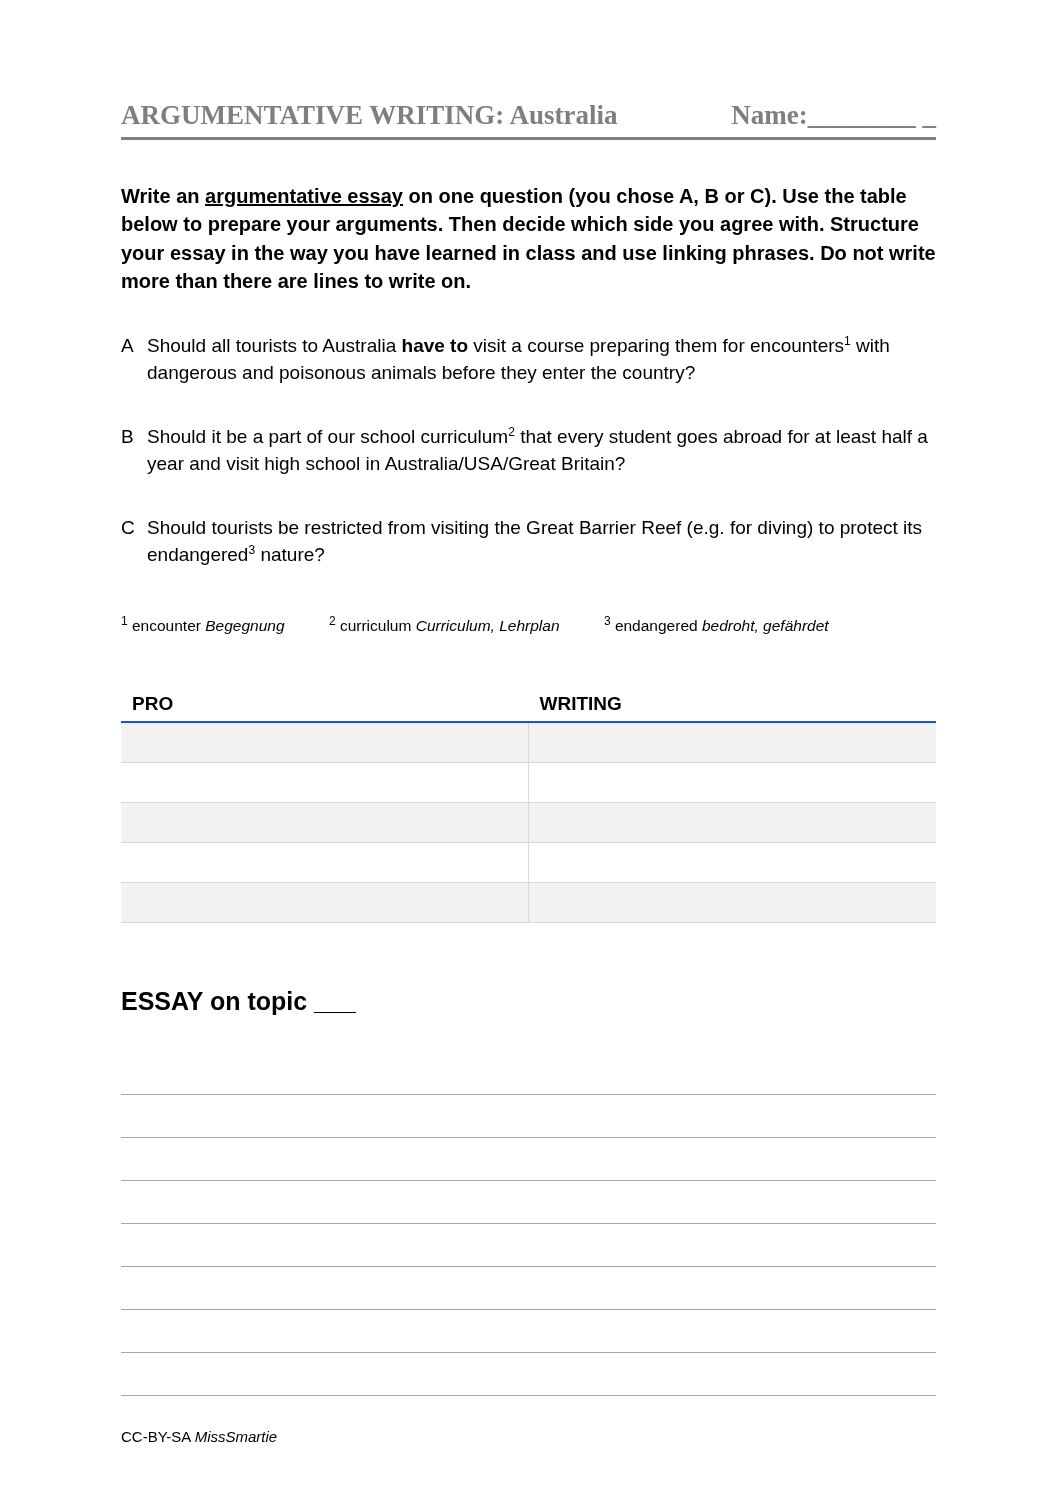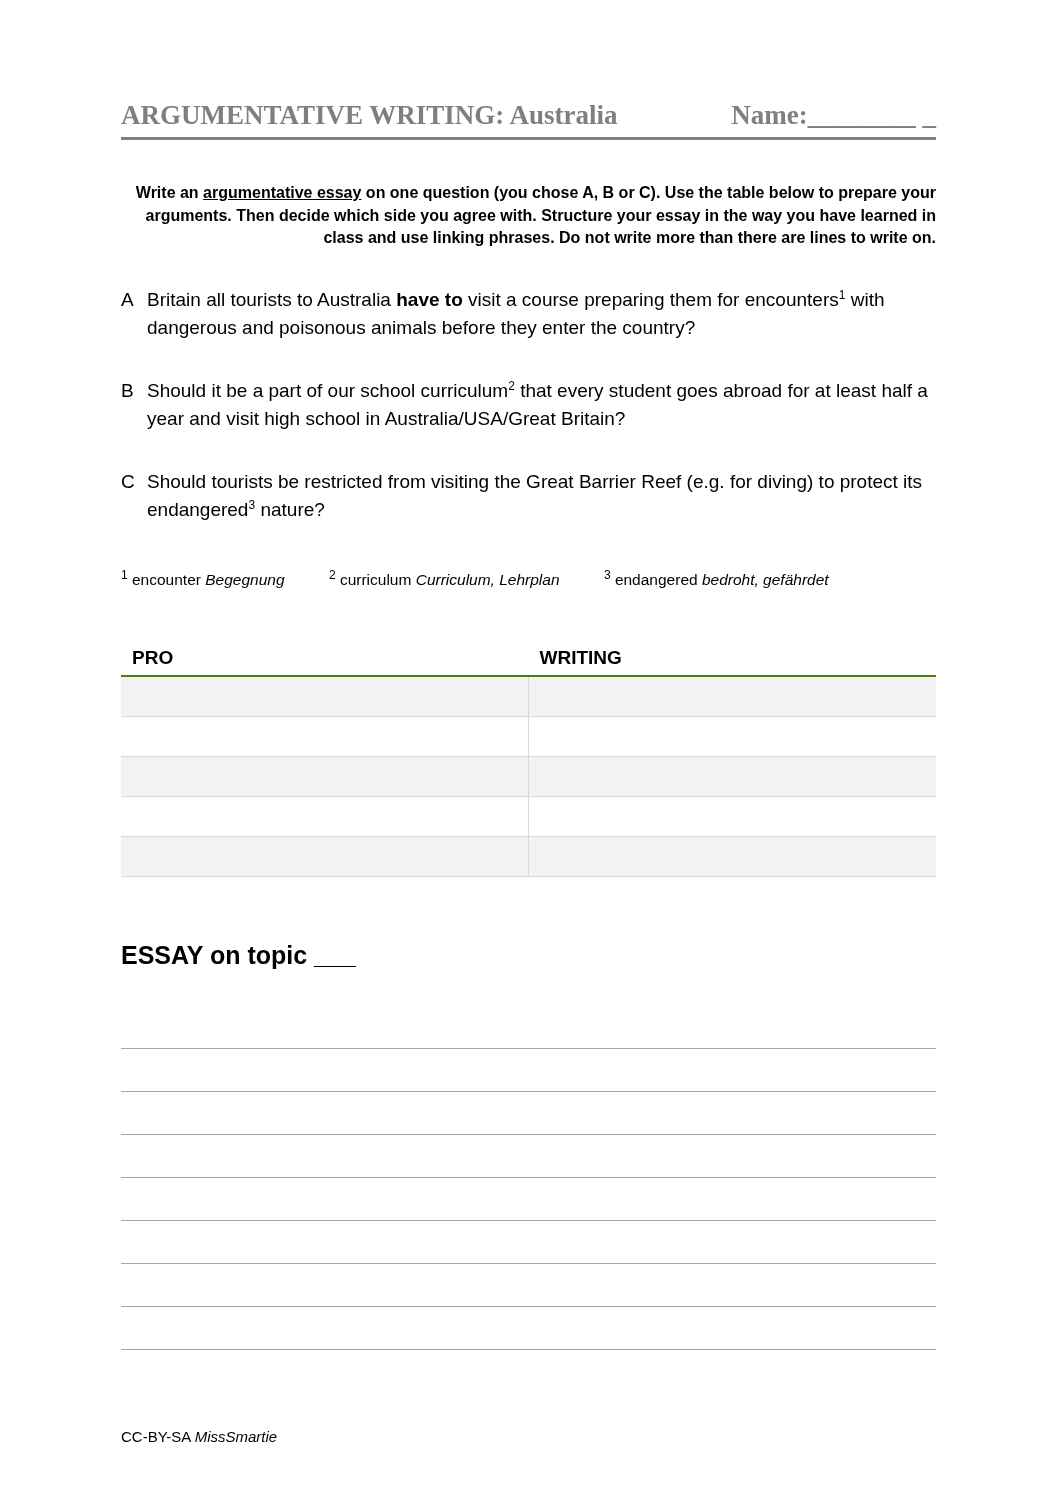--- a/index.html
+++ b/index.html
@@ -32,23 +32,22 @@
     display: flex;
     justify-content: space-between;
     align-items: baseline;
   }
   .doc-title .name-part { white-space: nowrap; }
 
   
   .instructions {
     margin-top: 42px;
     font-weight: bold;
-    font-size: 16px;
+    font-size: 20px;
     line-height: 1.42;
-    text-align: right;
   }
   .instructions .u { text-decoration: underline; }
 
   
   .questions { margin-top: 34px; }
   .question {
     display: flex;
     margin-top: 36px;
     font-size: 19px;
     line-height: 1.45;
@@ -65,21 +64,21 @@
   }
   .footnote { display: inline-block; margin-right: 40px; }
   .footnote i { font-style: italic; }
 
   
   .pc-table { margin-top: 58px; width: 100%; }
   .thead {
     display: flex;
     font-weight: bold;
     font-size: 19px;
-    border-bottom: 2px solid #4d7c0f;
+    border-bottom: 2px solid #1d4ed8;
     padding-bottom: 6px;
   }
   .thead .th { width: 50%; padding-left: 11px; }
   .tbody { width: 100%; }
   .trow {
     display: flex;
     height: 40px;
     border-bottom: 1px solid #d9d9d9;
   }
   .trow.shaded { background: #f2f2f2; }
@@ -119,21 +118,21 @@
       <span>ARGUMENTATIVE WRITING: Australia</span>
       <span class="name-part"><span>Name:</span><span>________ _</span></span>
     </div>
 
     <p class="instructions"><span>Write an </span><span class="u">argumentative essay</span><span> on one question (you chose A, B or C). Use the table below to prepare your arguments. Then decide which side you agree with. Structure your essay in the way you have learned in class and use linking phrases. Do not write more than there are lines to write on.</span></p>
 
     <div class="questions">
 
       <div class="question">
         <div class="q-label">A</div>
-        <div class="q-text"><span>Britain all tourists to Australia </span><b>have to</b><span> visit a course preparing them for encounters</span><sup>1</sup><span> with dangerous and poisonous animals before they enter the country?</span></div>
+        <div class="q-text"><span>Should all tourists to Australia </span><b>have to</b><span> visit a course preparing them for encounters</span><sup>1</sup><span> with dangerous and poisonous animals before they enter the country?</span></div>
       </div>
 
       <div class="question">
         <div class="q-label">B</div>
         <div class="q-text"><span>Should it be a part of our school curriculum</span><sup>2</sup><span> that every student goes abroad for at least half a year and visit high school in Australia/USA/Great Britain?</span></div>
       </div>
 
       <div class="question">
         <div class="q-label">C</div>
         <div class="q-text"><span>Should tourists be restricted from visiting the Great Barrier Reef (e.g. for diving) to protect its endangered</span><sup>3</sup><span> nature?</span></div>

